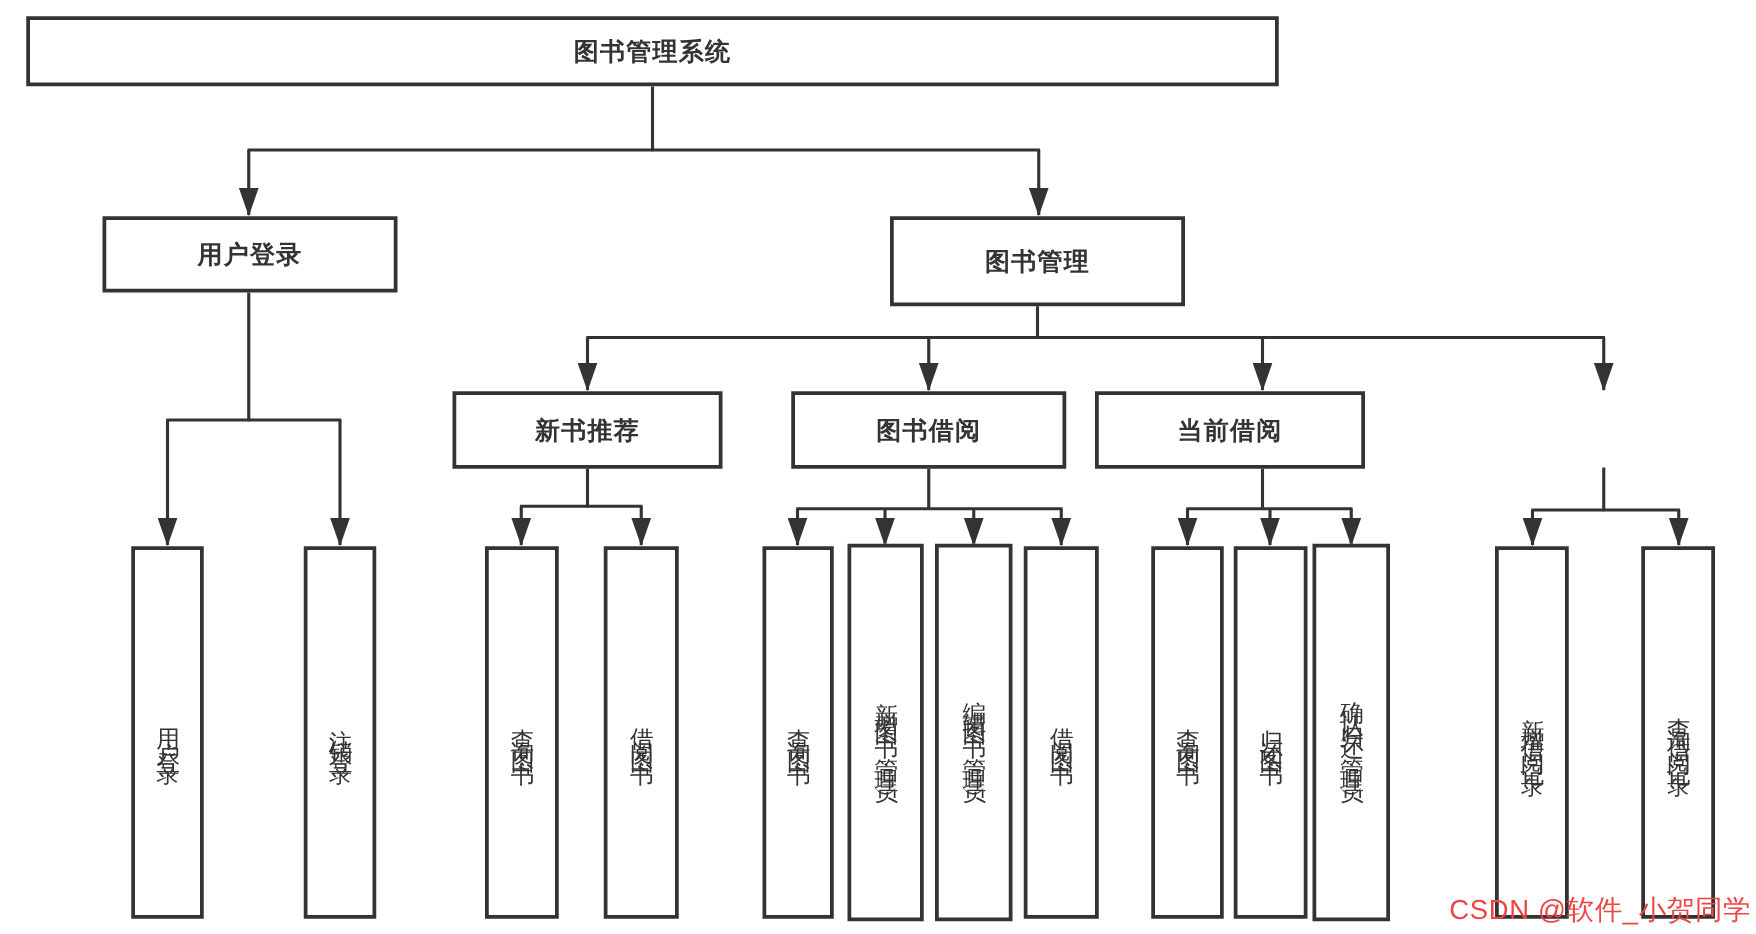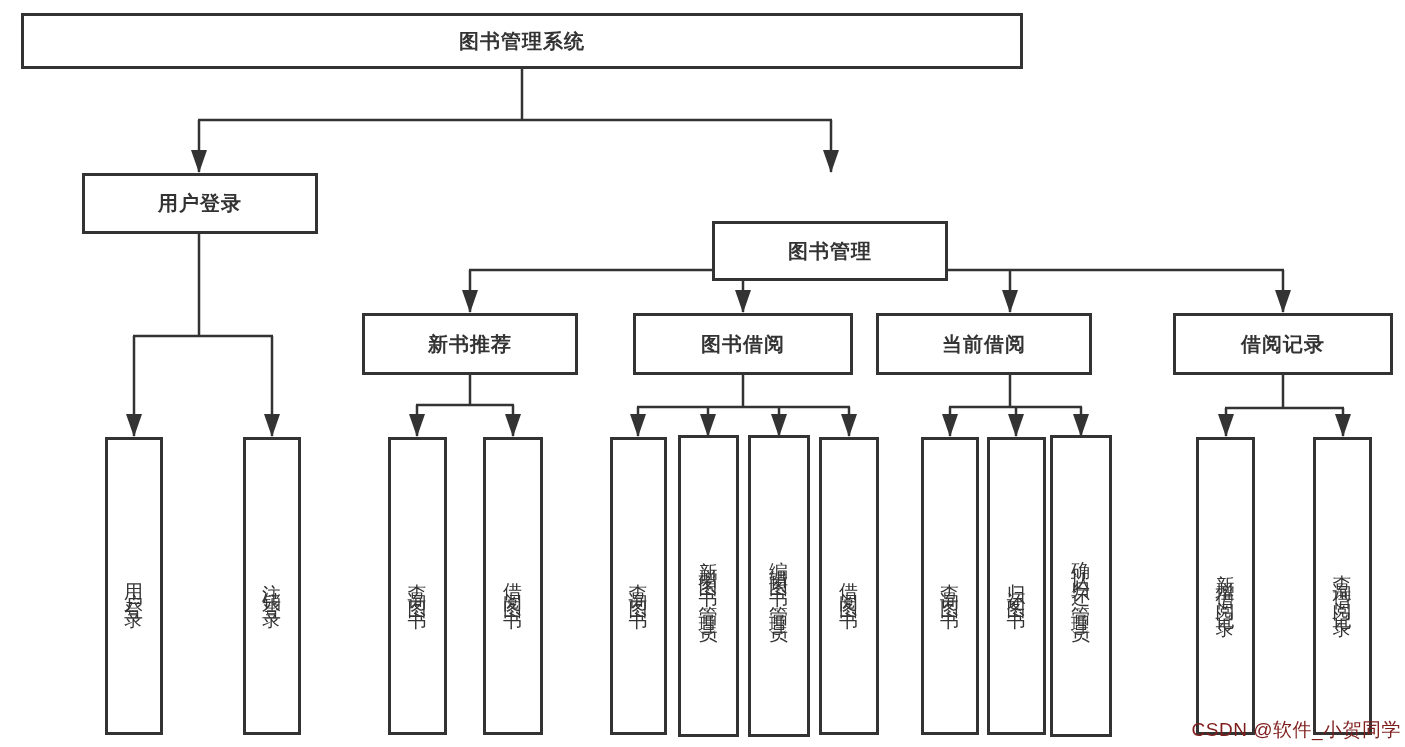--- a/index.html
+++ b/index.html
@@ -47,21 +47,21 @@
     font-size: 19px;
     letter-spacing: 9px;
     color: #333333;
     white-space: nowrap;
     line-height: 1;
   }
   
   .n-root   { left: 21px;  top: 13px;  width: 1002px; height: 56px; }
   
   .n-login  { left: 82px;  top: 173px; width: 236px;  height: 61px; }
-  .n-mgmt   { left: 712px; top: 173px; width: 236px;  height: 60px; margin-top: 48px; }
+  .n-mgmt   { left: 712px; top: 173px; width: 236px;  height: 72px; }
   
   .n-rec    { left: 362px; top: 313px; width: 216px;  height: 62px; }
   .n-bor    { left: 633px; top: 313px; width: 220px;  height: 62px; }
   .n-cur    { left: 876px; top: 313px; width: 216px;  height: 62px; }
   .n-log    { left: 1173px;top: 313px; width: 220px;  height: 62px; }
   
   .l-1a { left: 105px;  top: 437px; width: 58px; height: 298px; }
   .l-1b { left: 243px;  top: 437px; width: 58px; height: 298px; }
   .l-2a { left: 388px;  top: 437px; width: 59px; height: 298px; }
   .l-2b { left: 483px;  top: 437px; width: 60px; height: 298px; }
@@ -71,22 +71,22 @@
   .l-3d { left: 819px;  top: 437px; width: 60px; height: 298px; }
   .l-4a { left: 921px;  top: 437px; width: 58px; height: 298px; }
   .l-4b { left: 987px;  top: 437px; width: 59px; height: 298px; }
   .l-4c { left: 1050px; top: 435px; width: 62px; height: 302px; }
   .l-5a { left: 1196px; top: 437px; width: 59px; height: 298px; }
   .l-5b { left: 1313px; top: 437px; width: 59px; height: 298px; }
   .watermark {
     position: absolute;
     right: 4px;
     bottom: 4px;
-    font-size: 19px;
-    color: #7f1d1d;
+    font-size: 22px;
+    color: #ef4444;
     z-index: 5;
     letter-spacing: 0.5px;
     white-space: nowrap;
   }
 </style>
 </head>
 <body>
 
 <div class="canvas">
 
@@ -153,23 +153,20 @@
 
   <div class="node n-rec">
     <span>新书推荐</span>
   </div>
   <div class="node n-bor">
     <span>图书借阅</span>
   </div>
   <div class="node n-cur">
     <span>当前借阅</span>
   </div>
-  <div class="node n-log">
-    <span>借阅记录</span>
-  </div>
 
   <div class="vnode l-1a">
     <span class="vtext">用户登录</span>
   </div>
   <div class="vnode l-1b">
     <span class="vtext">注销登录</span>
   </div>
 
   <div class="vnode l-2a">
     <span class="vtext">查询图书</span>

